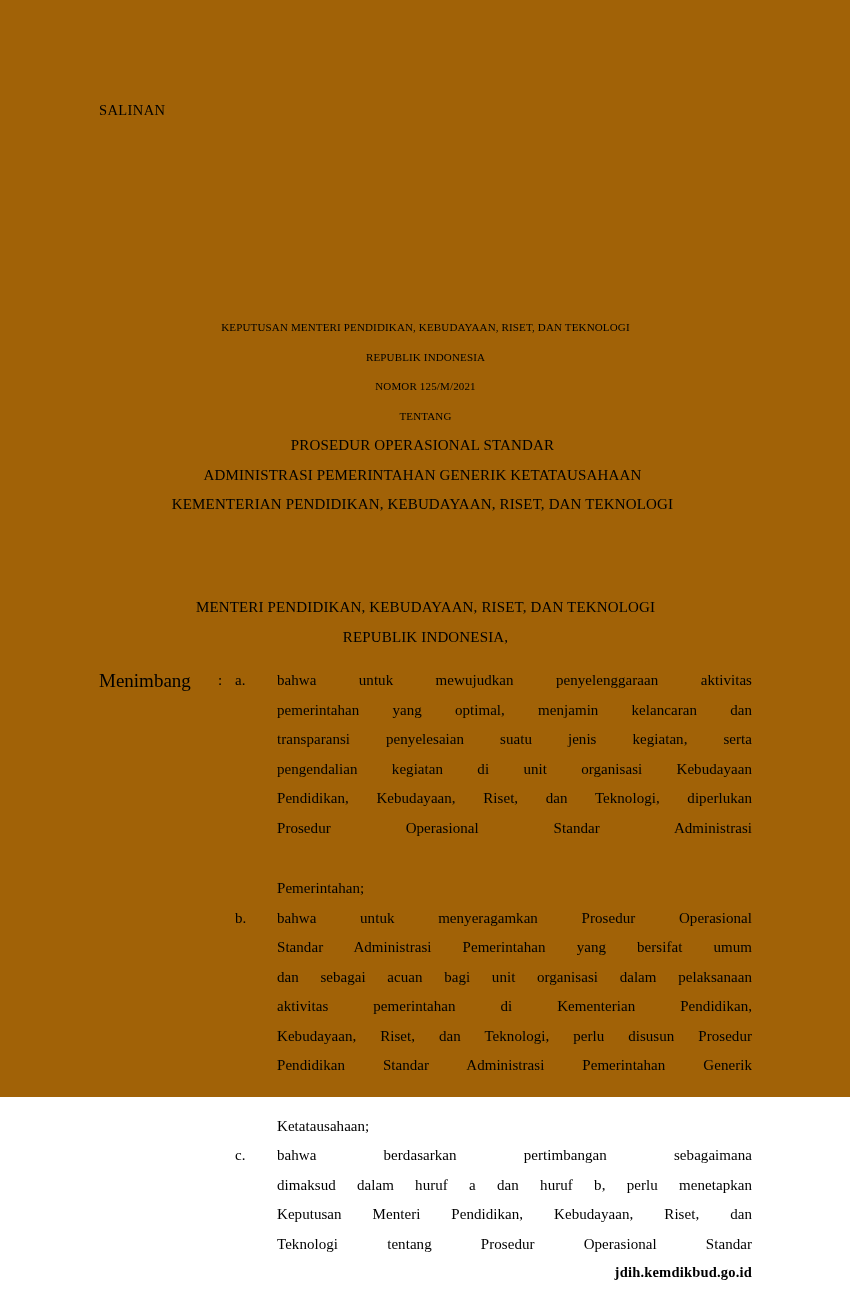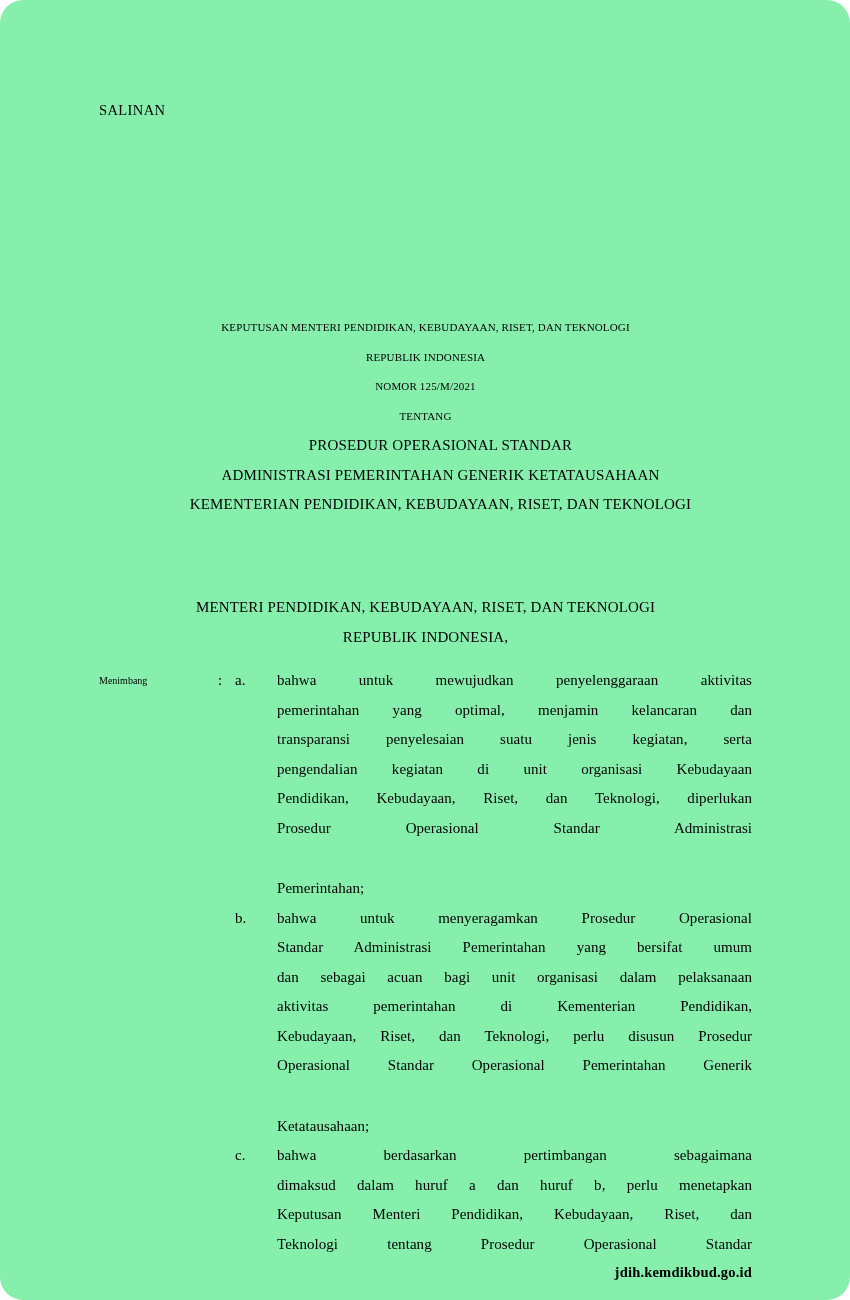--- a/index.html
+++ b/index.html
@@ -14,23 +14,22 @@
     position: relative;
     font-family: "Liberation Serif", "DejaVu Serif", serif;
     color: #000000;
     overflow: hidden;
   }
 
   .page {
     position: absolute;
     inset: 0;
     width: 850px;
-    height: 1300px;
-    background: #86efac;
-    border-radius: 23px;
+    height: 1097px;
+    background: #a16207;
   }
 
   
   .salinan {
     position: absolute;
     left: 99px;
     top: 101px;
     font-size: 14.5px;
     letter-spacing: 0.4px;
     line-height: 1.3;
@@ -48,21 +47,21 @@
 
   .title-line {
     font-size: 11px;
     line-height: 29.5px;
     letter-spacing: 0.15px;
     white-space: nowrap;
   }
 
   .subject-block {
     position: absolute;
-    left: 114px;
+    left: 96px;
     top: 431px;
     width: 653px;
     text-align: center;
   }
 
   .subject-line {
     font-size: 15px;
     line-height: 29.5px;
     letter-spacing: 0.15px;
     white-space: nowrap;
@@ -94,21 +93,21 @@
 
   .considering-row {
     position: relative;
     min-height: 29.5px;
   }
 
   .considering-label {
     position: absolute;
     left: 0;
     top: 0;
-    font-size: 10px;
+    font-size: 19px;
     line-height: 29.5px;
     white-space: nowrap;
   }
 
   .considering-colon {
     position: absolute;
     left: 119px;
     top: 0;
     font-size: 15px;
     line-height: 29.5px;
@@ -209,21 +208,21 @@
     </div>
 
     <div class="clause">
       <span class="clause-marker">b.</span>
       <div class="clause-text">
         <span class="ln">bahwa untuk menyeragamkan Prosedur Operasional</span>
         <span class="ln">Standar Administrasi Pemerintahan yang bersifat umum</span>
         <span class="ln">dan sebagai acuan bagi unit organisasi dalam pelaksanaan</span>
         <span class="ln">aktivitas pemerintahan di Kementerian Pendidikan,</span>
         <span class="ln">Kebudayaan, Riset, dan Teknologi, perlu disusun Prosedur</span>
-        <span class="ln">Operasional Standar Operasional Pemerintahan Generik</span>
+        <span class="ln">Pendidikan Standar Administrasi Pemerintahan Generik</span>
         <span class="ln last">Ketatausahaan;</span>
       </div>
     </div>
 
     <div class="clause">
       <span class="clause-marker">c.</span>
       <div class="clause-text">
         <span class="ln">bahwa berdasarkan pertimbangan sebagaimana</span>
         <span class="ln">dimaksud dalam huruf a dan huruf b, perlu menetapkan</span>
         <span class="ln">Keputusan Menteri Pendidikan, Kebudayaan, Riset, dan</span>

